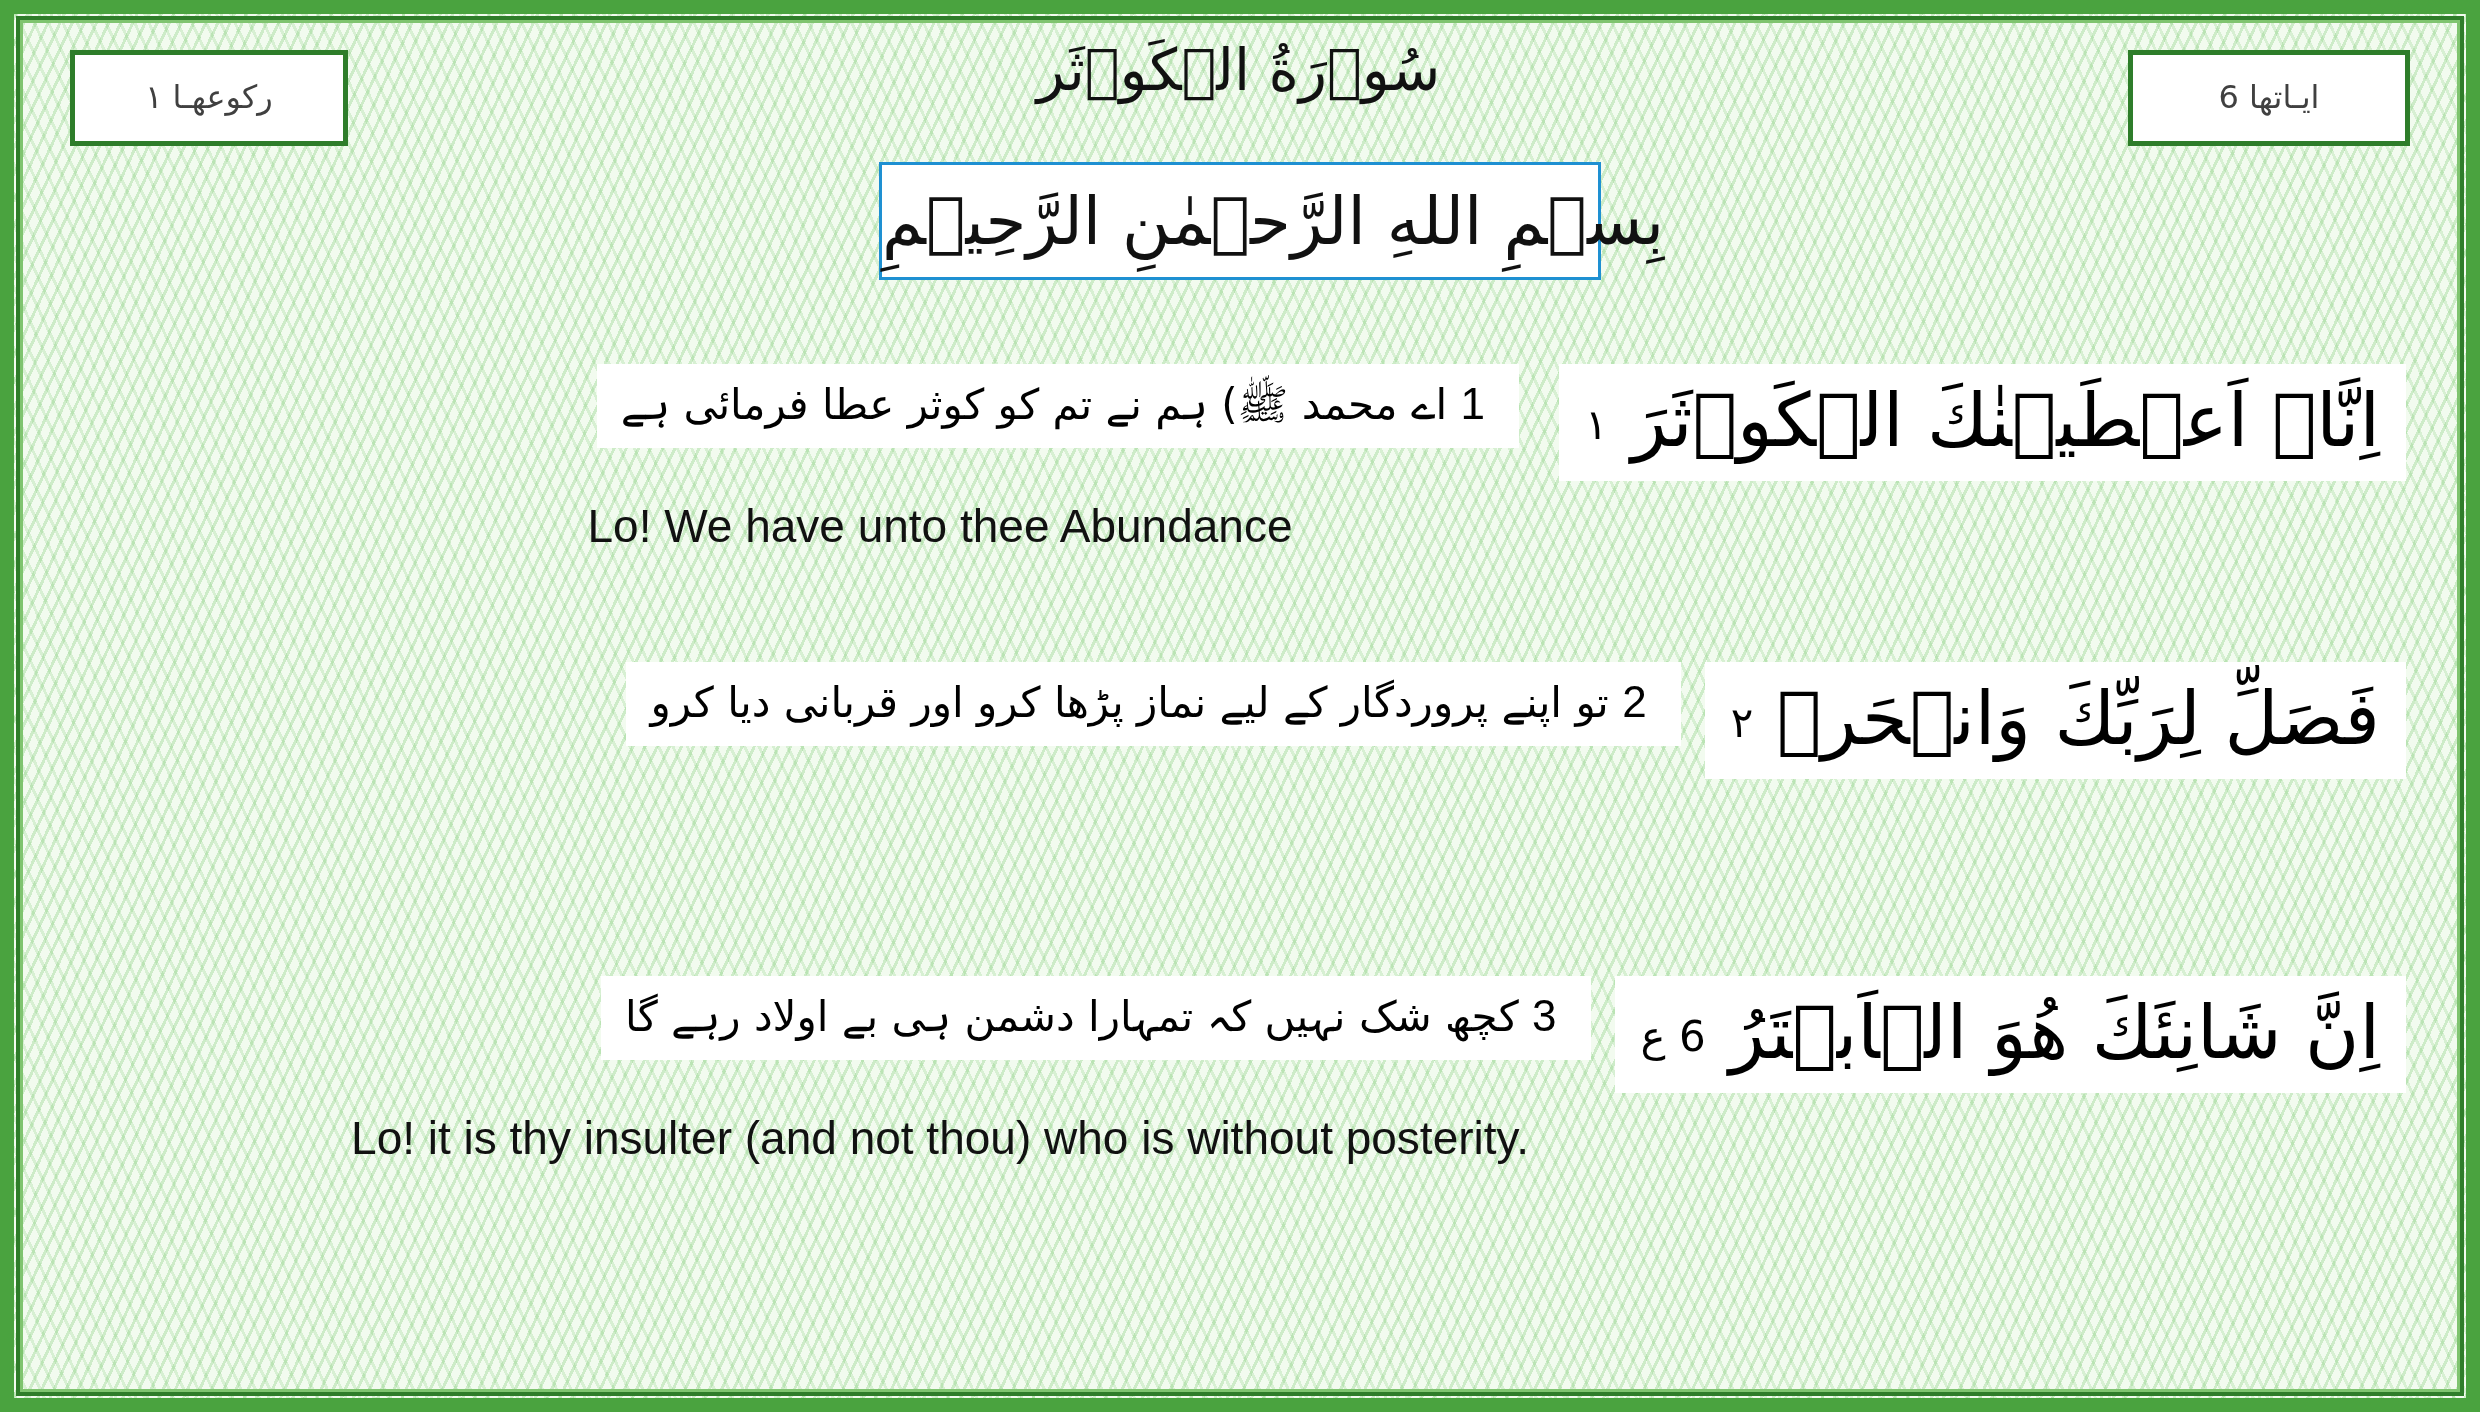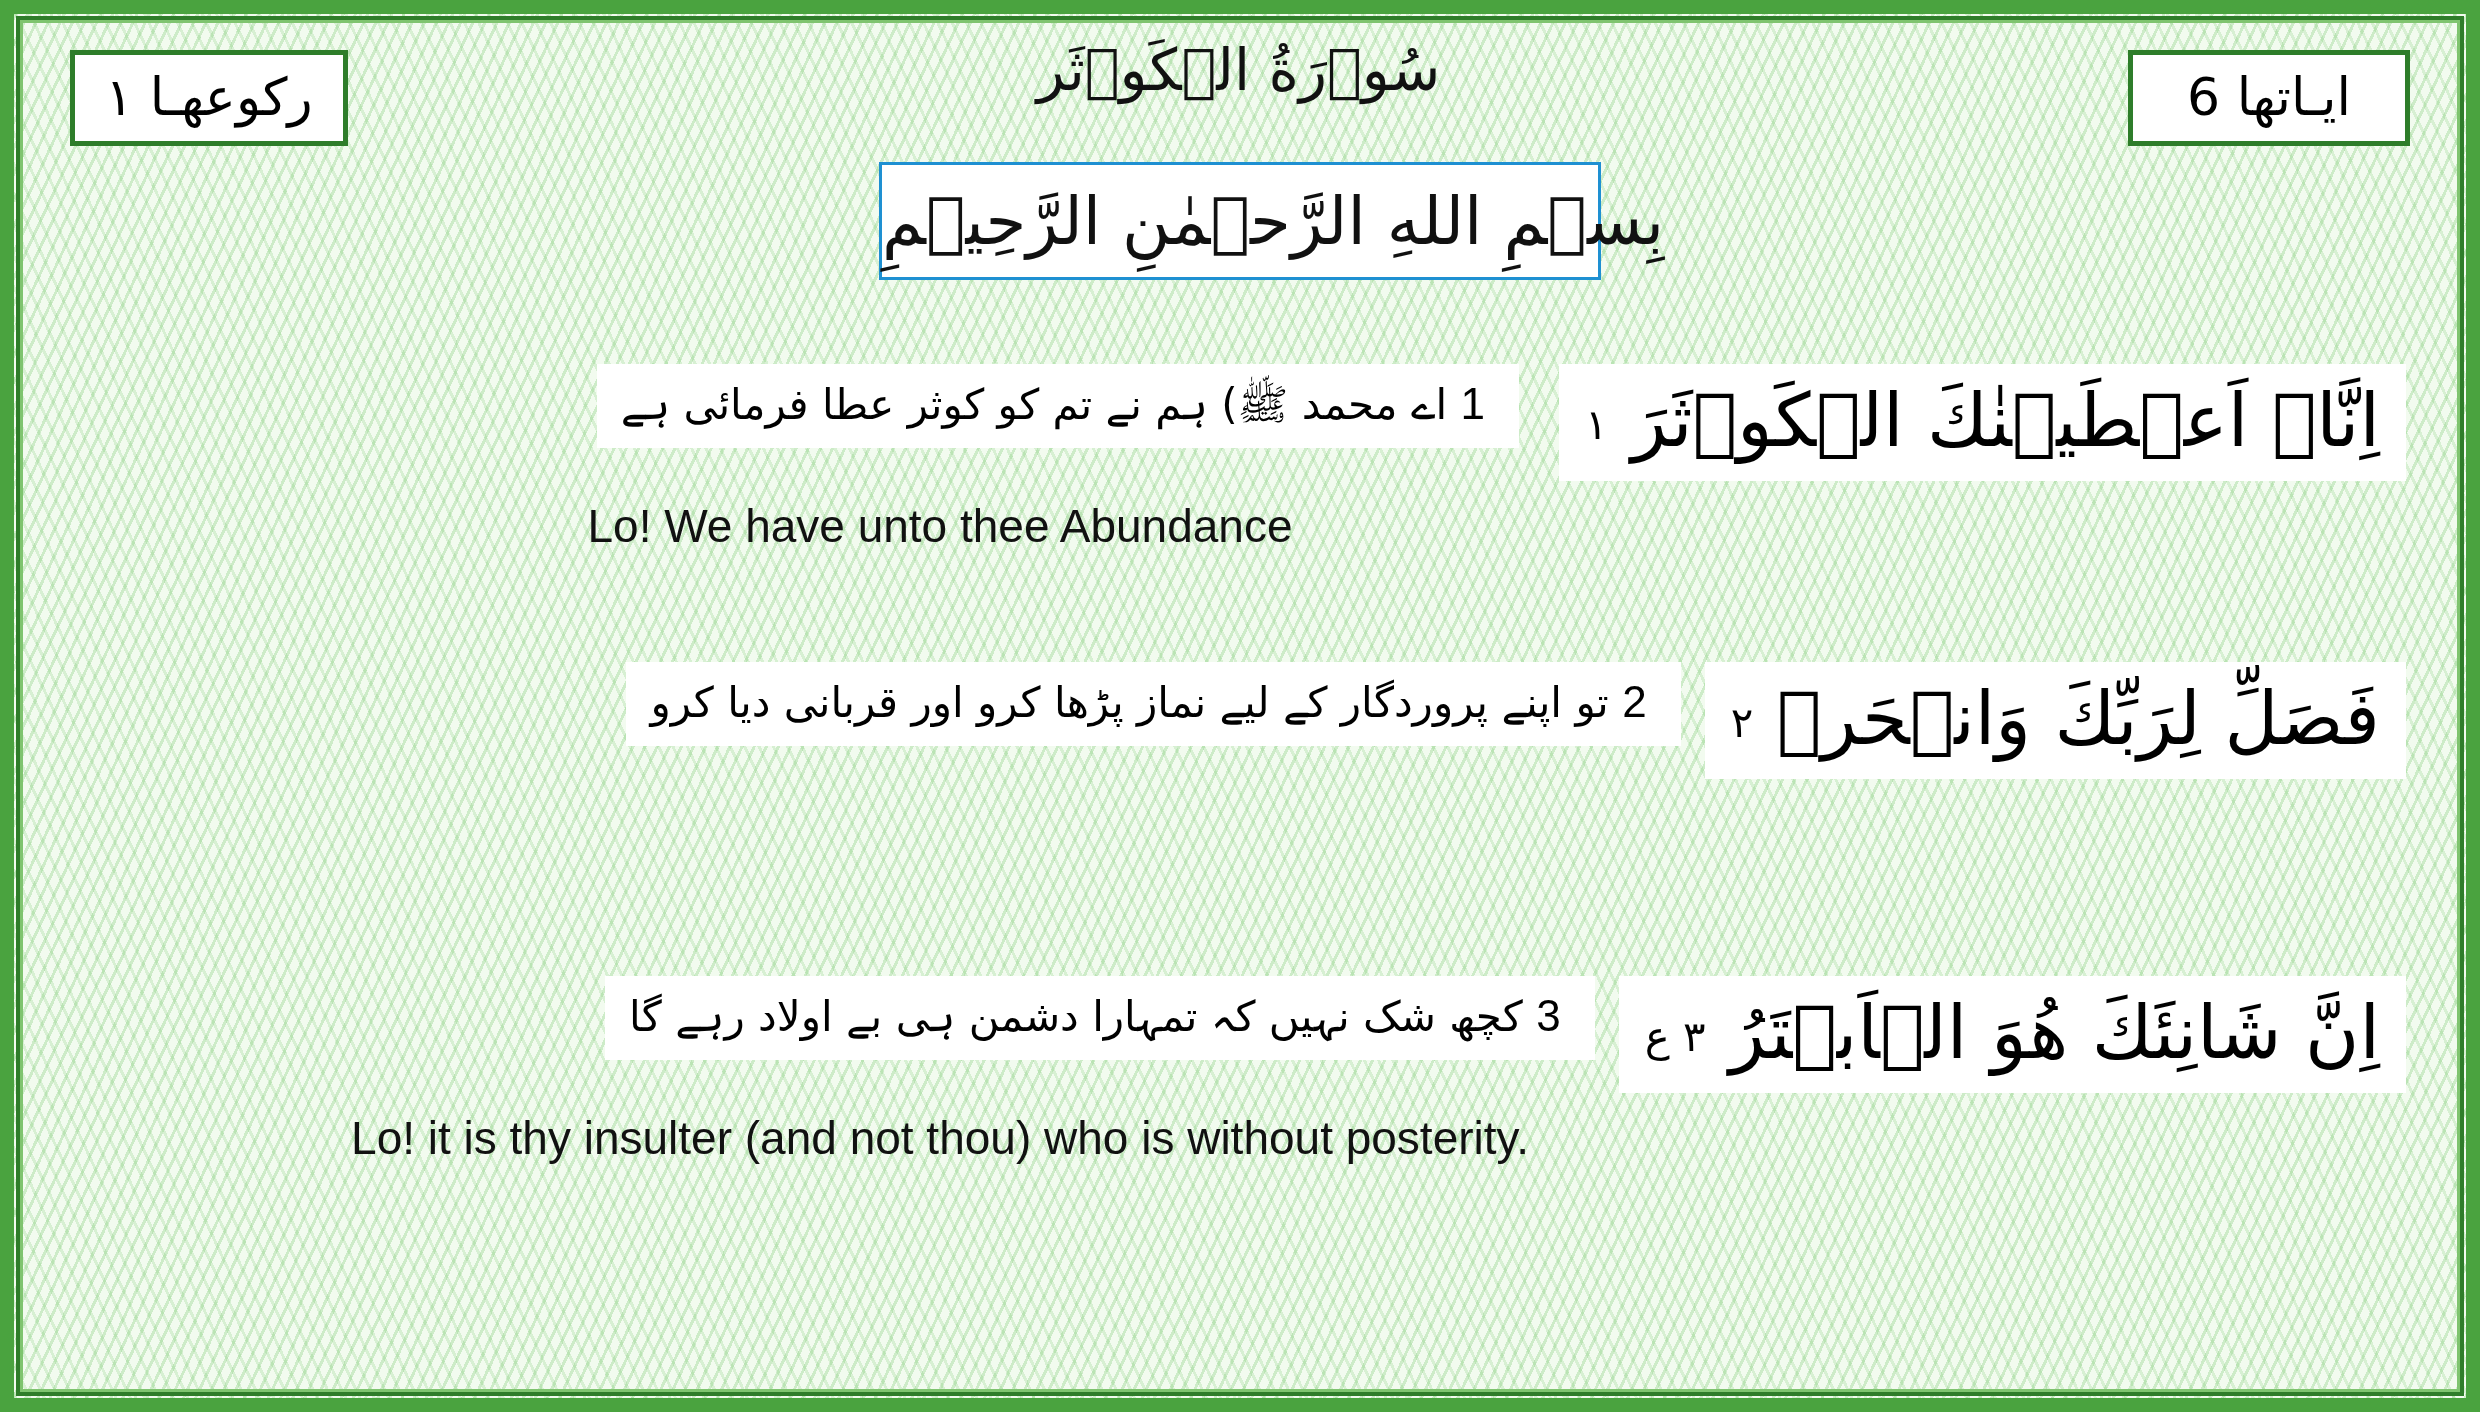--- a/index.html
+++ b/index.html
@@ -51,23 +51,23 @@
     background: #ffffff;
     box-shadow: 0 0 0 3px #ffffff inset;
     display: flex;
     align-items: center;
     justify-content: center;
     padding: 4px 14px;
     box-sizing: border-box;
   }
   .corner-box .label {
     font-family: "DejaVu Sans", sans-serif;
-    font-size: 52px;
+    font-size: 32px;
     line-height: 1.1;
-    color: #000000;
+    color: #404040;
     direction: rtl;
     white-space: nowrap;
   }
 
   #rukoo-box { left: 56px;  top: 36px;  width: 278px; height: 96px; }
   #ayat-box  { right: 56px; top: 36px;  width: 282px; height: 96px; }
 
   
   #surah-title {
     position: absolute;
@@ -217,21 +217,21 @@
         <span class="num">2</span>
         <span>تو اپنے پروردگار کے لیے نماز پڑھا کرو اور قربانی دیا کرو</span>
       </div>
     </div>
   </div>
 
   <div class="verse" id="verse-3">
     <div class="verse-row">
       <div class="arabic-box">
         <span>اِنَّ شَانِئَكَ هُوَ الۡاَبۡتَرُ</span>
-        <span class="marker">۳ ع</span>
+        <span class="marker">6 ع</span>
       </div>
       <div class="urdu-box">
         <span class="num">3</span>
         <span>کچھ شک نہیں کہ تمہارا دشمن ہی بے اولاد رہے گا</span>
       </div>
     </div>
     <div class="english">Lo! it is thy insulter (and not thou) who is without posterity.</div>
   </div>
 
 </div>

